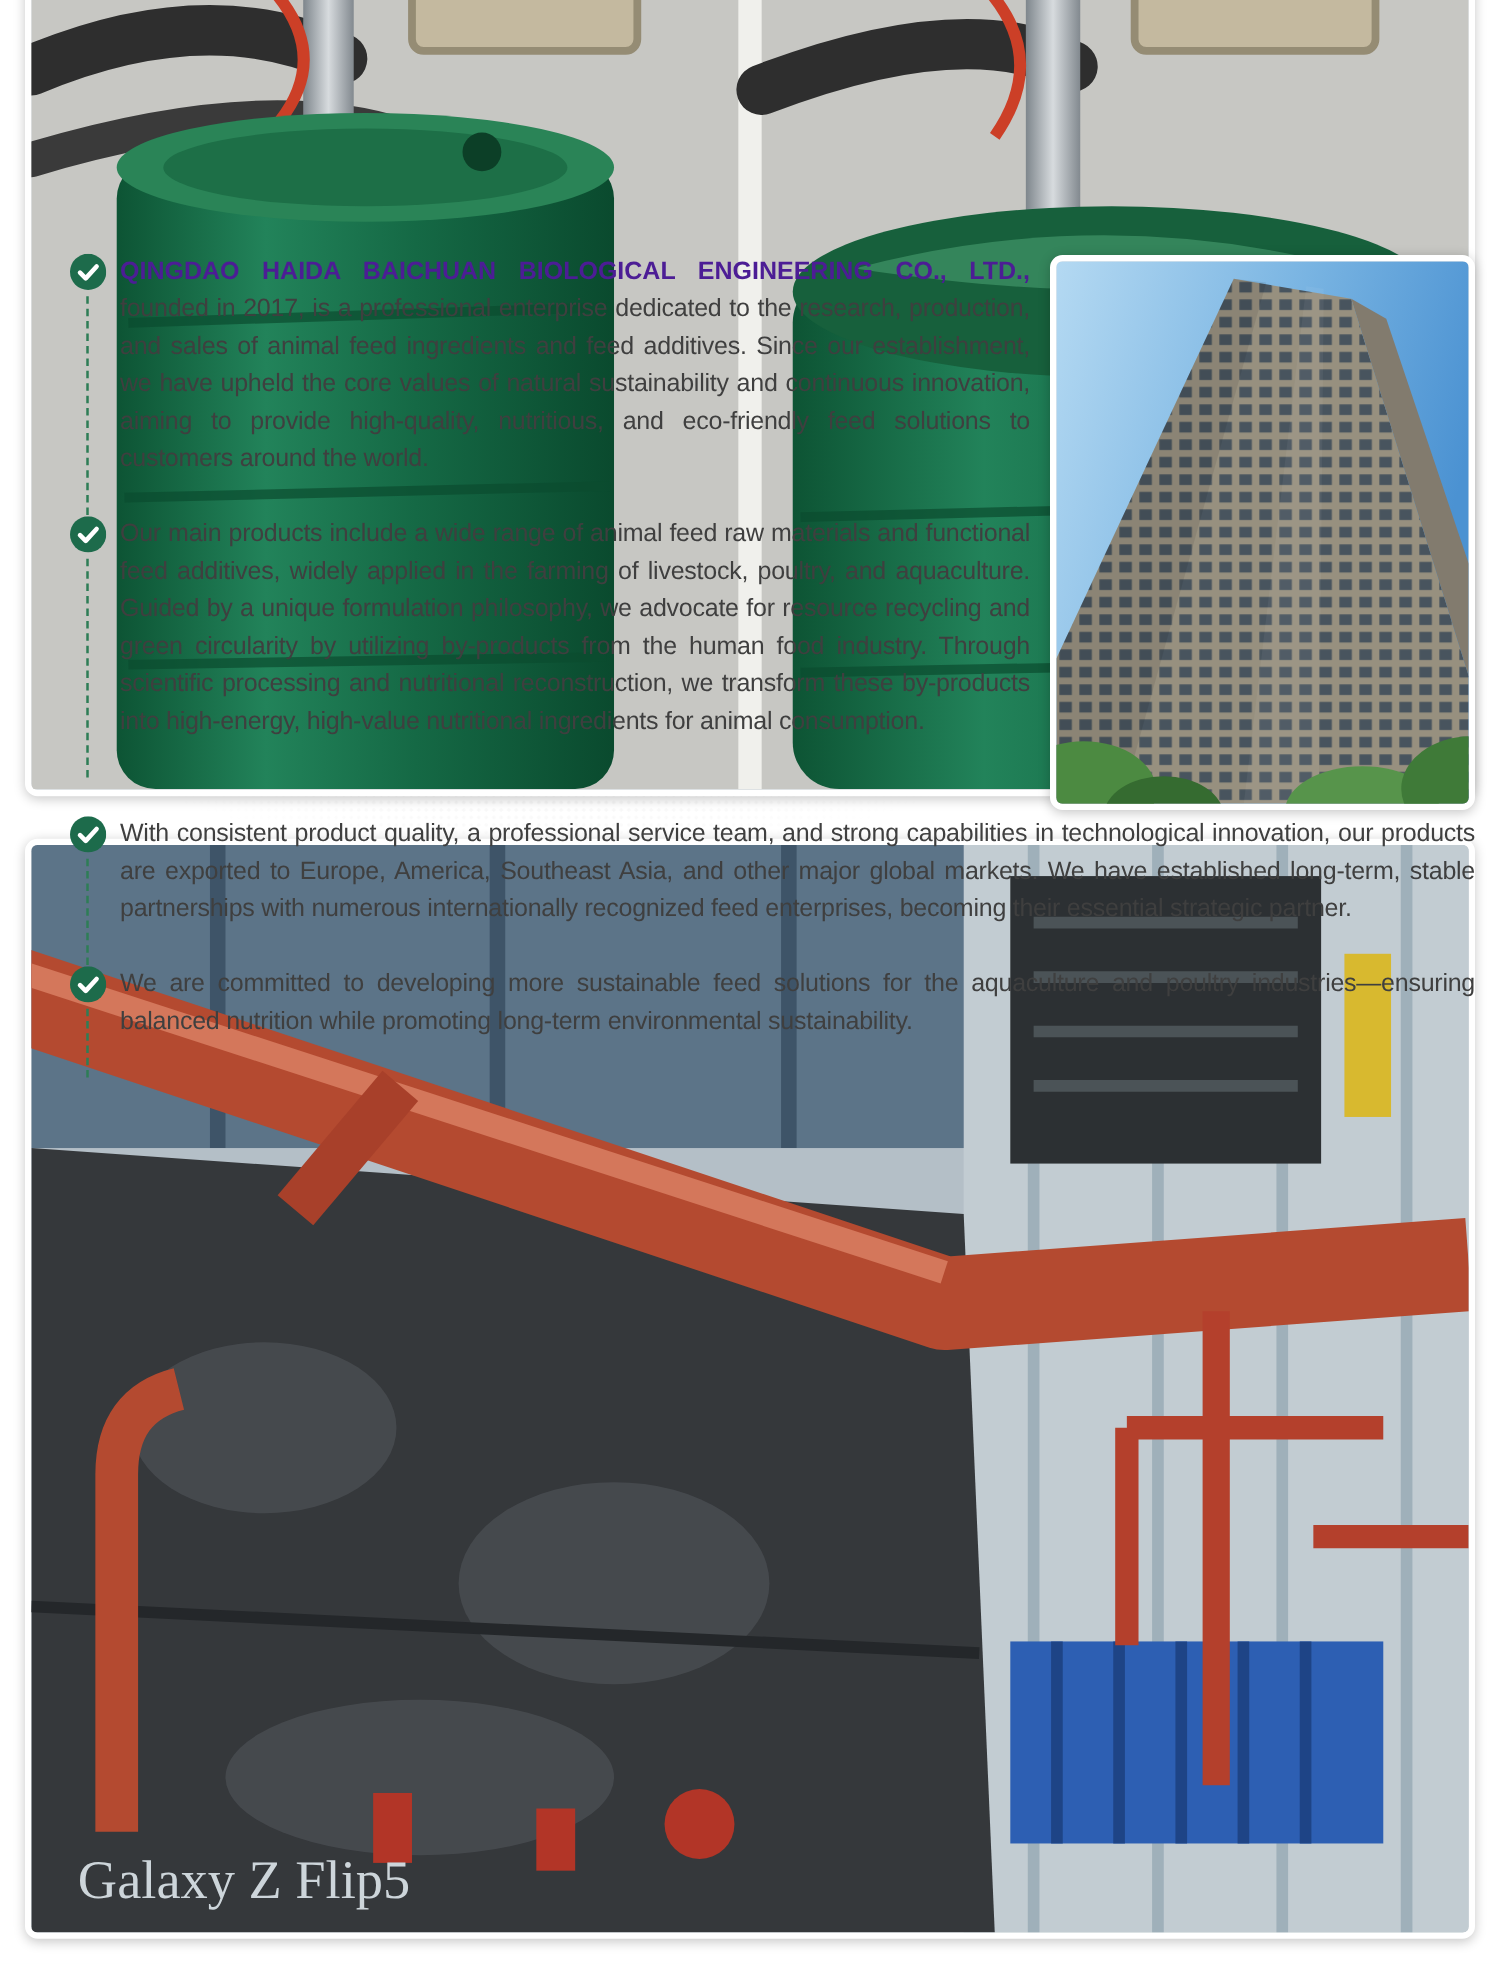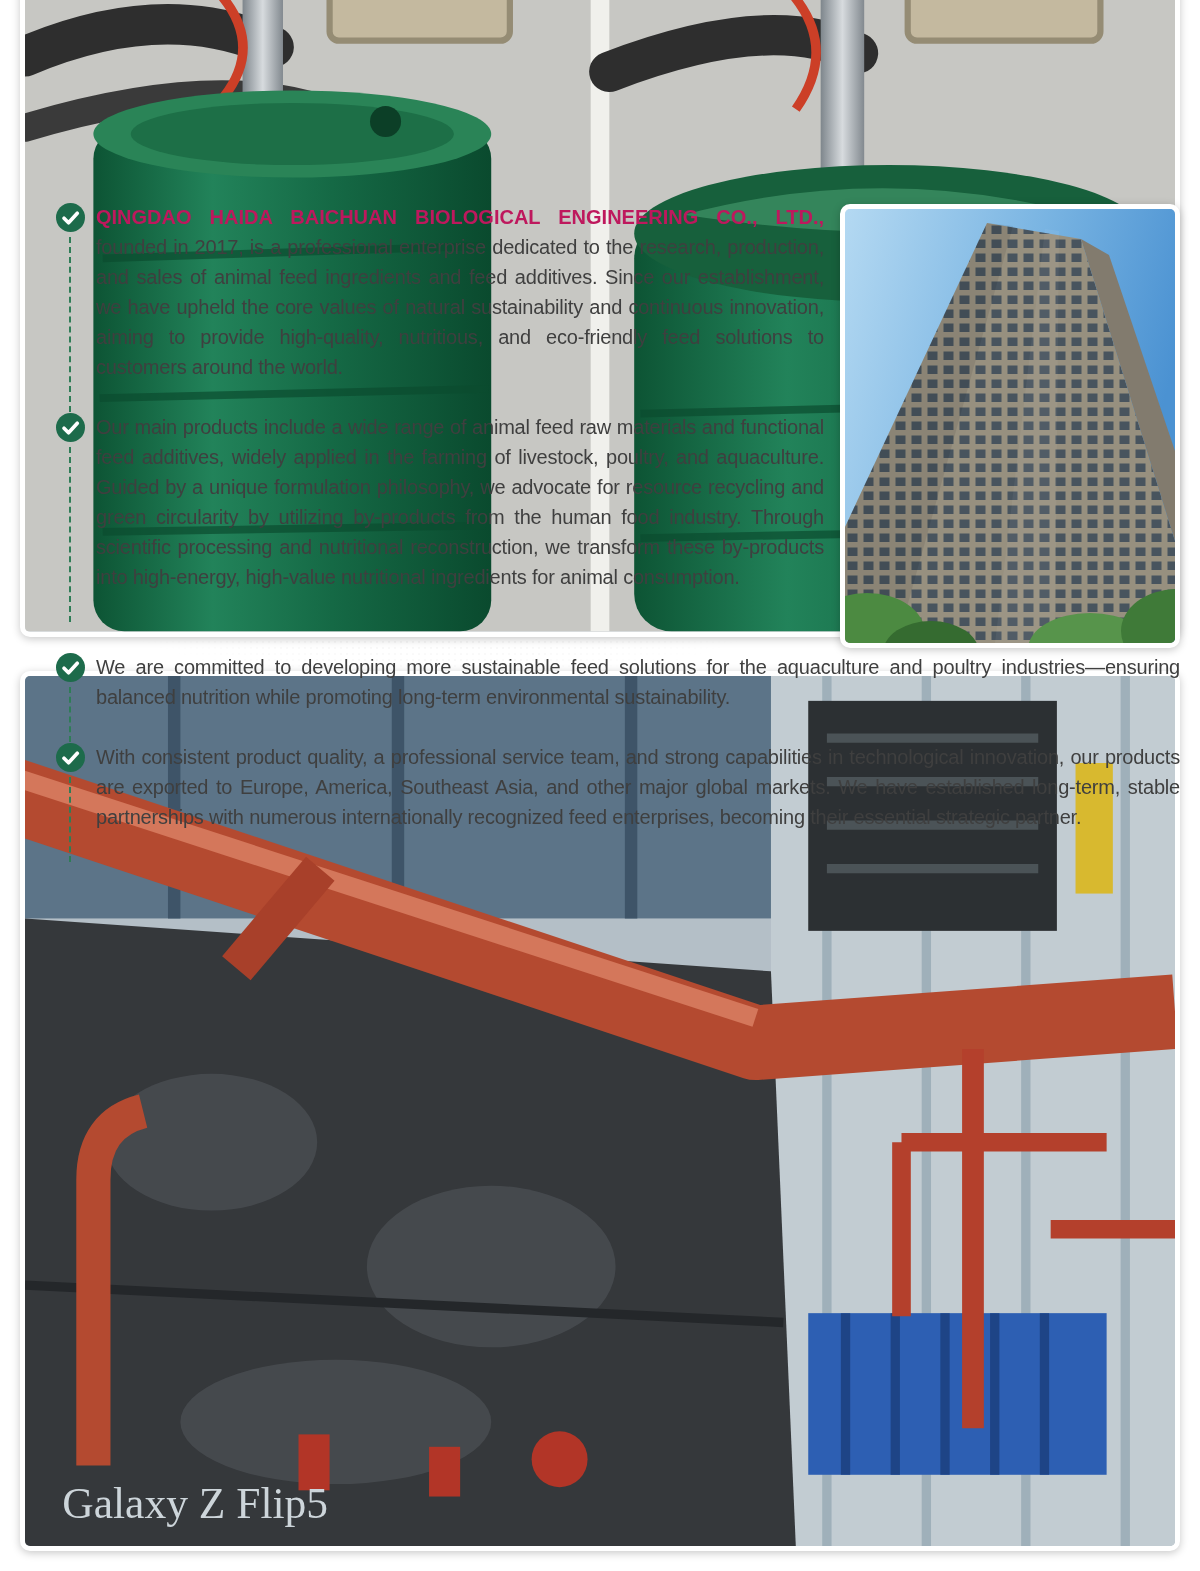--- a/index.html
+++ b/index.html
@@ -32,21 +32,21 @@
 
   
   .intro { position:relative; display:flex; padding:30px 20px 0 46px; gap:16px; z-index:1; }
   .intro-left { flex:1; min-width:0; }
   .bullet-item { display:flex; }
   .rail { width:48px; flex-shrink:0; display:flex; flex-direction:column; align-items:center; }
   .check-icon { width:29px; height:29px; margin-top:1px; flex-shrink:0; }
   .dash { flex:1; width:0; border-left:2px dashed #2e7d56; margin-top:5px; }
   .bullet-item.last .dash { max-height:50px; }
   .para { flex:1; font-size:20px; line-height:30px; color:#3f3f3f; text-align:justify; letter-spacing:-0.2px; padding:0 0 30px 2px; }
-  .para .lead { font-weight:bold; color:#be185d; letter-spacing:0; }
+  .para .lead { font-weight:bold; color:#4c1d95; letter-spacing:0; }
   .wide { position:relative; padding:4px 20px 0 46px; z-index:1; }
 
   
   .photo-frame { border:5px solid #ffffff; border-radius:10px; overflow:hidden; box-shadow:0 2px 9px rgba(0,0,0,0.22); background:#dfe3e6; }
   .building { width:340px; height:444px; flex-shrink:0; margin-top:2px; }
   .building svg, .tile svg { display:block; width:100%; height:100%; }
   .photo-grid { position:absolute; left:20px; right:20px; bottom:20px; display:grid;
     grid-template-columns:repeat(1, 1fr); grid-template-rows:278px 278px; gap:34px; }
   .tile { width:100%; height:100%; }
 </style>
@@ -143,34 +143,34 @@
 
     <div class="bullet-item">
       <div class="rail">
         <svg class="check-icon" viewBox="0 0 30 30">
           <circle cx="15" cy="15" r="15" fill="#1d6b4b"></circle>
           <path d="M8.3 15.7 L13 20.4 L22 10.6" stroke="#fff" stroke-width="3.8" fill="none" stroke-linecap="round" stroke-linejoin="round"></path>
         </svg>
         <div class="dash"></div>
       </div>
       <p class="para">
-        <span>We are committed to developing more sustainable feed solutions for the aquaculture and poultry industries—ensuring balanced nutrition while promoting long-term environmental sustainability.</span>
+        <span>With consistent product quality, a professional service team, and strong capabilities in technological innovation, our products are exported to Europe, America, Southeast Asia, and other major global markets. We have established long-term, stable partnerships with numerous internationally recognized feed enterprises, becoming their essential strategic partner.</span>
       </p>
     </div>
 
     <div class="bullet-item">
       <div class="rail">
         <svg class="check-icon" viewBox="0 0 30 30">
           <circle cx="15" cy="15" r="15" fill="#1d6b4b"></circle>
           <path d="M8.3 15.7 L13 20.4 L22 10.6" stroke="#fff" stroke-width="3.8" fill="none" stroke-linecap="round" stroke-linejoin="round"></path>
         </svg>
         <div class="dash"></div>
       </div>
       <p class="para">
-        <span>With consistent product quality, a professional service team, and strong capabilities in technological innovation, our products are exported to Europe, America, Southeast Asia, and other major global markets. We have established long-term, stable partnerships with numerous internationally recognized feed enterprises, becoming their essential strategic partner.</span>
+        <span>We are committed to developing more sustainable feed solutions for the aquaculture and poultry industries—ensuring balanced nutrition while promoting long-term environmental sustainability.</span>
       </p>
     </div>
 
 
   </section>
 
   <div class="photo-grid">
 
     <div class="tile photo-frame" role="img" aria-label="Outdoor storage tanks with rows of green drums">
       <svg viewBox="0 0 370 280" preserveAspectRatio="none">

